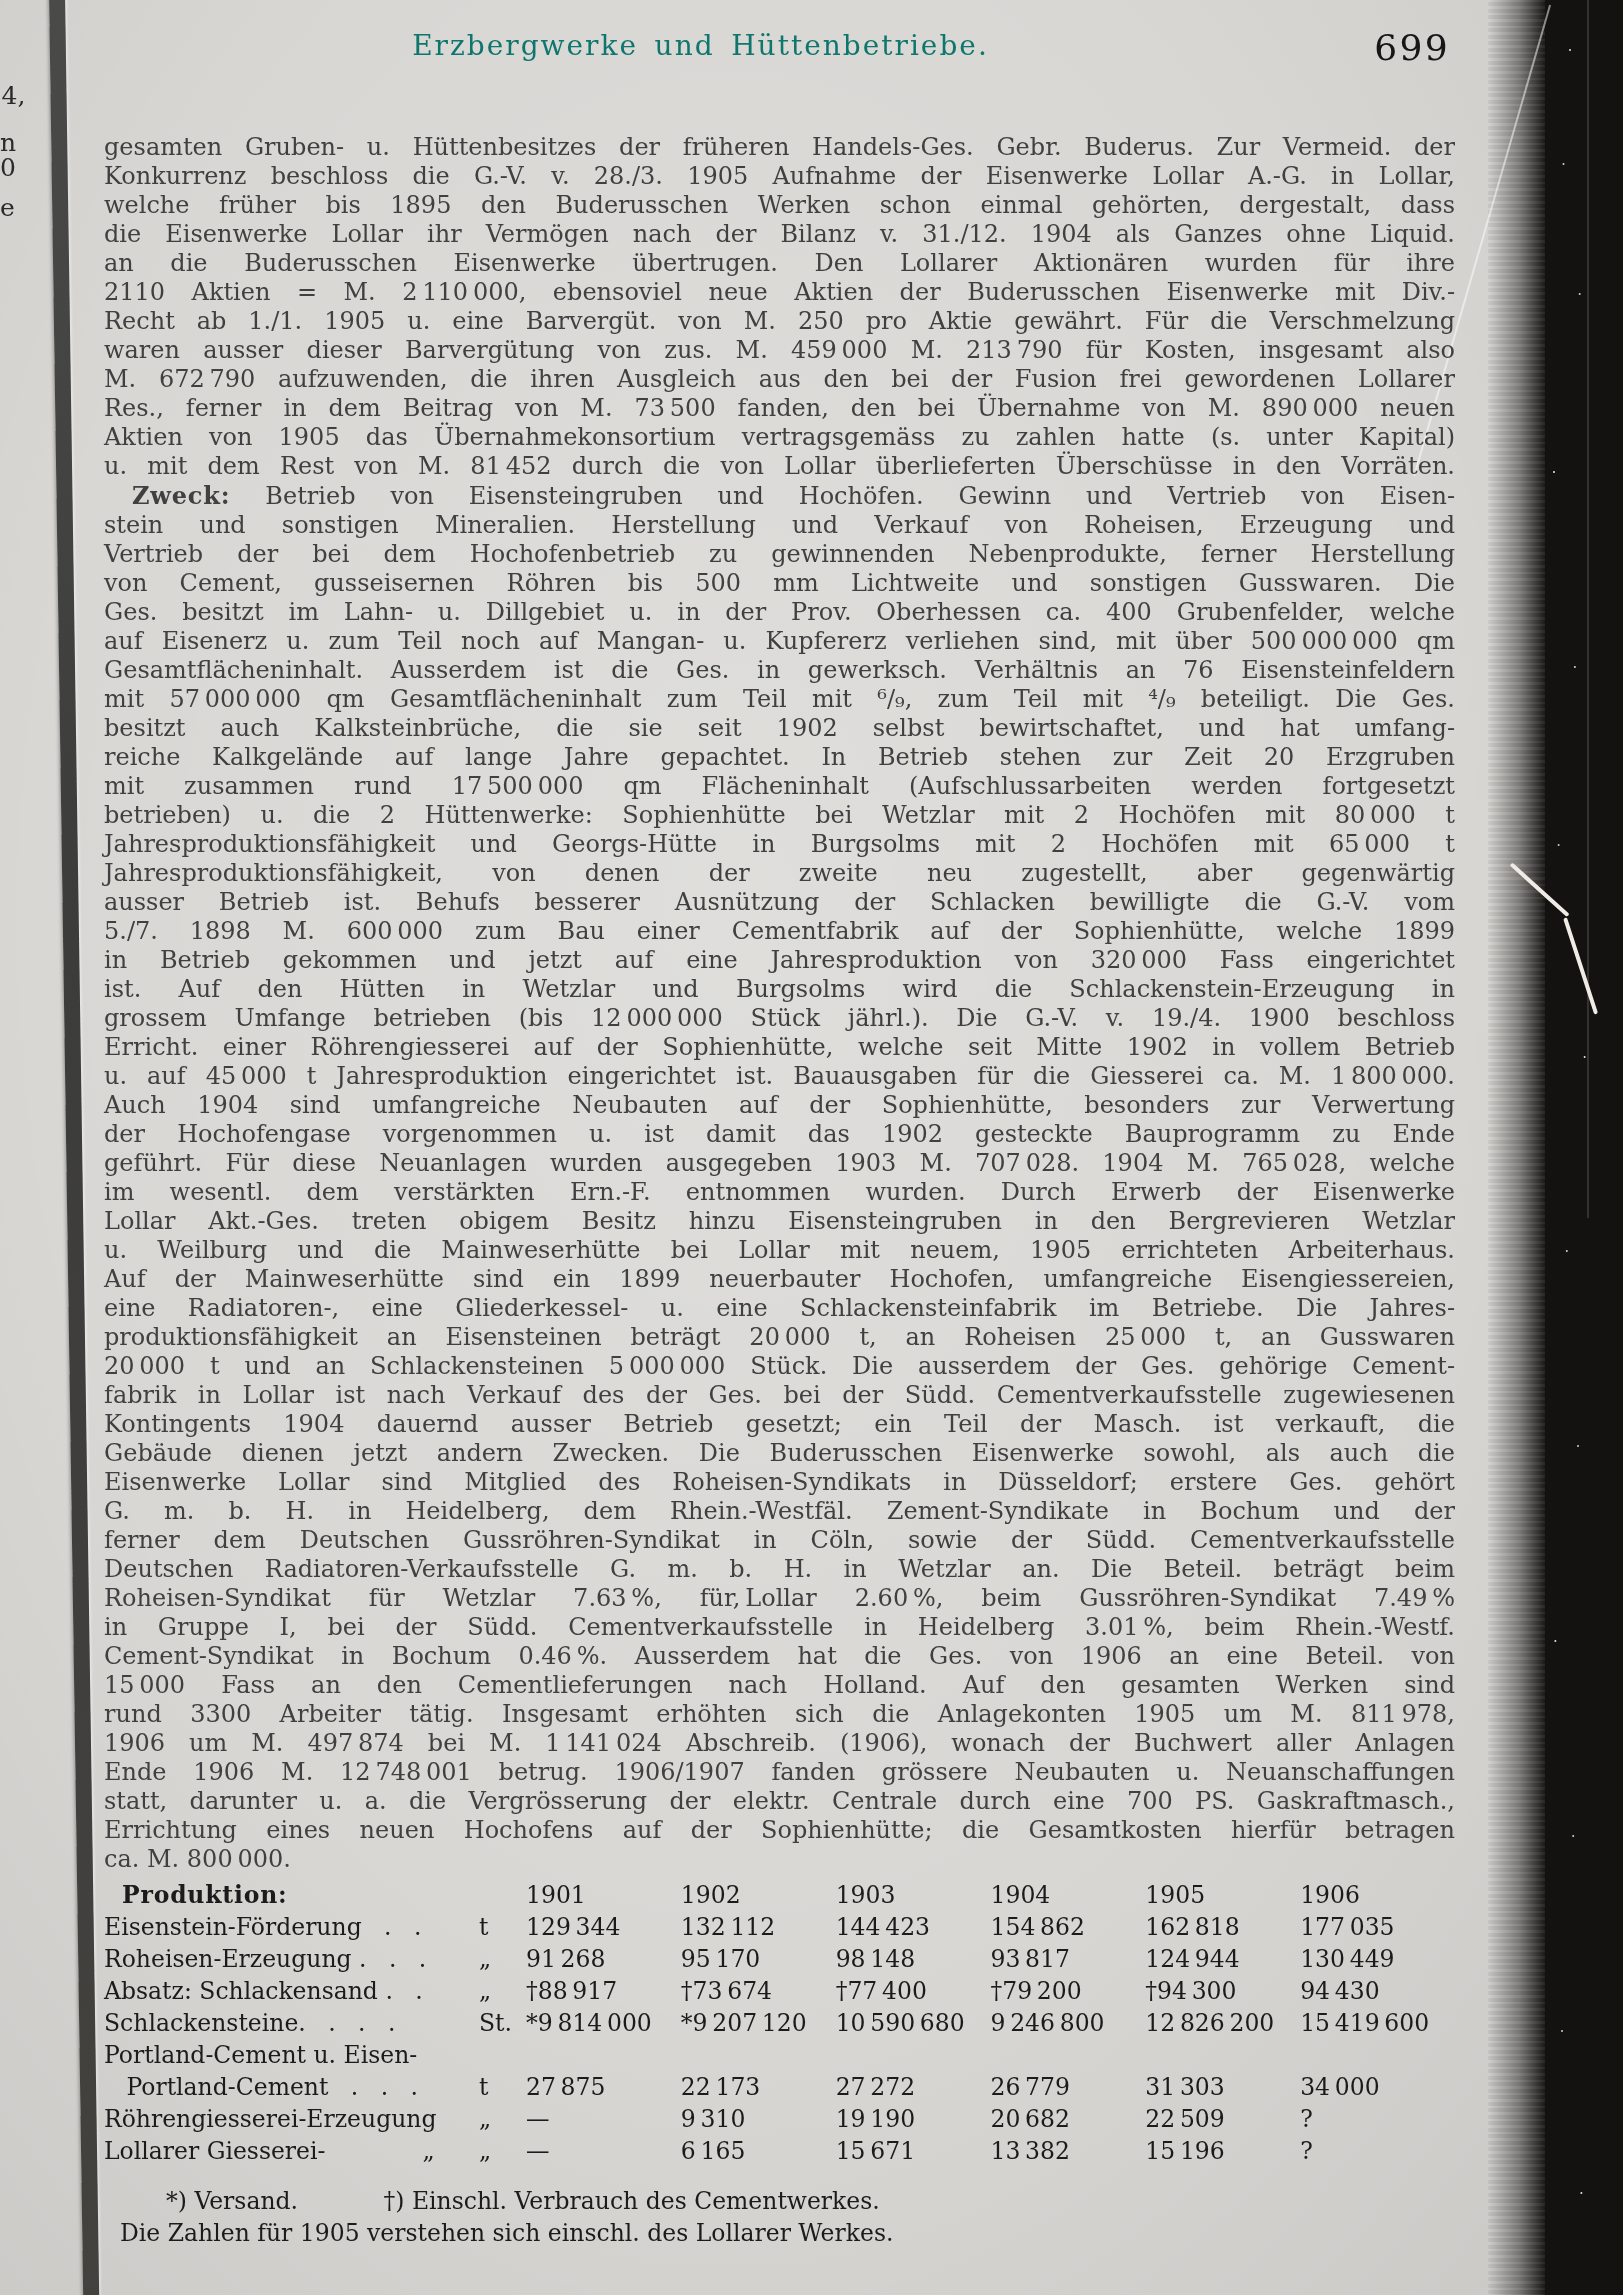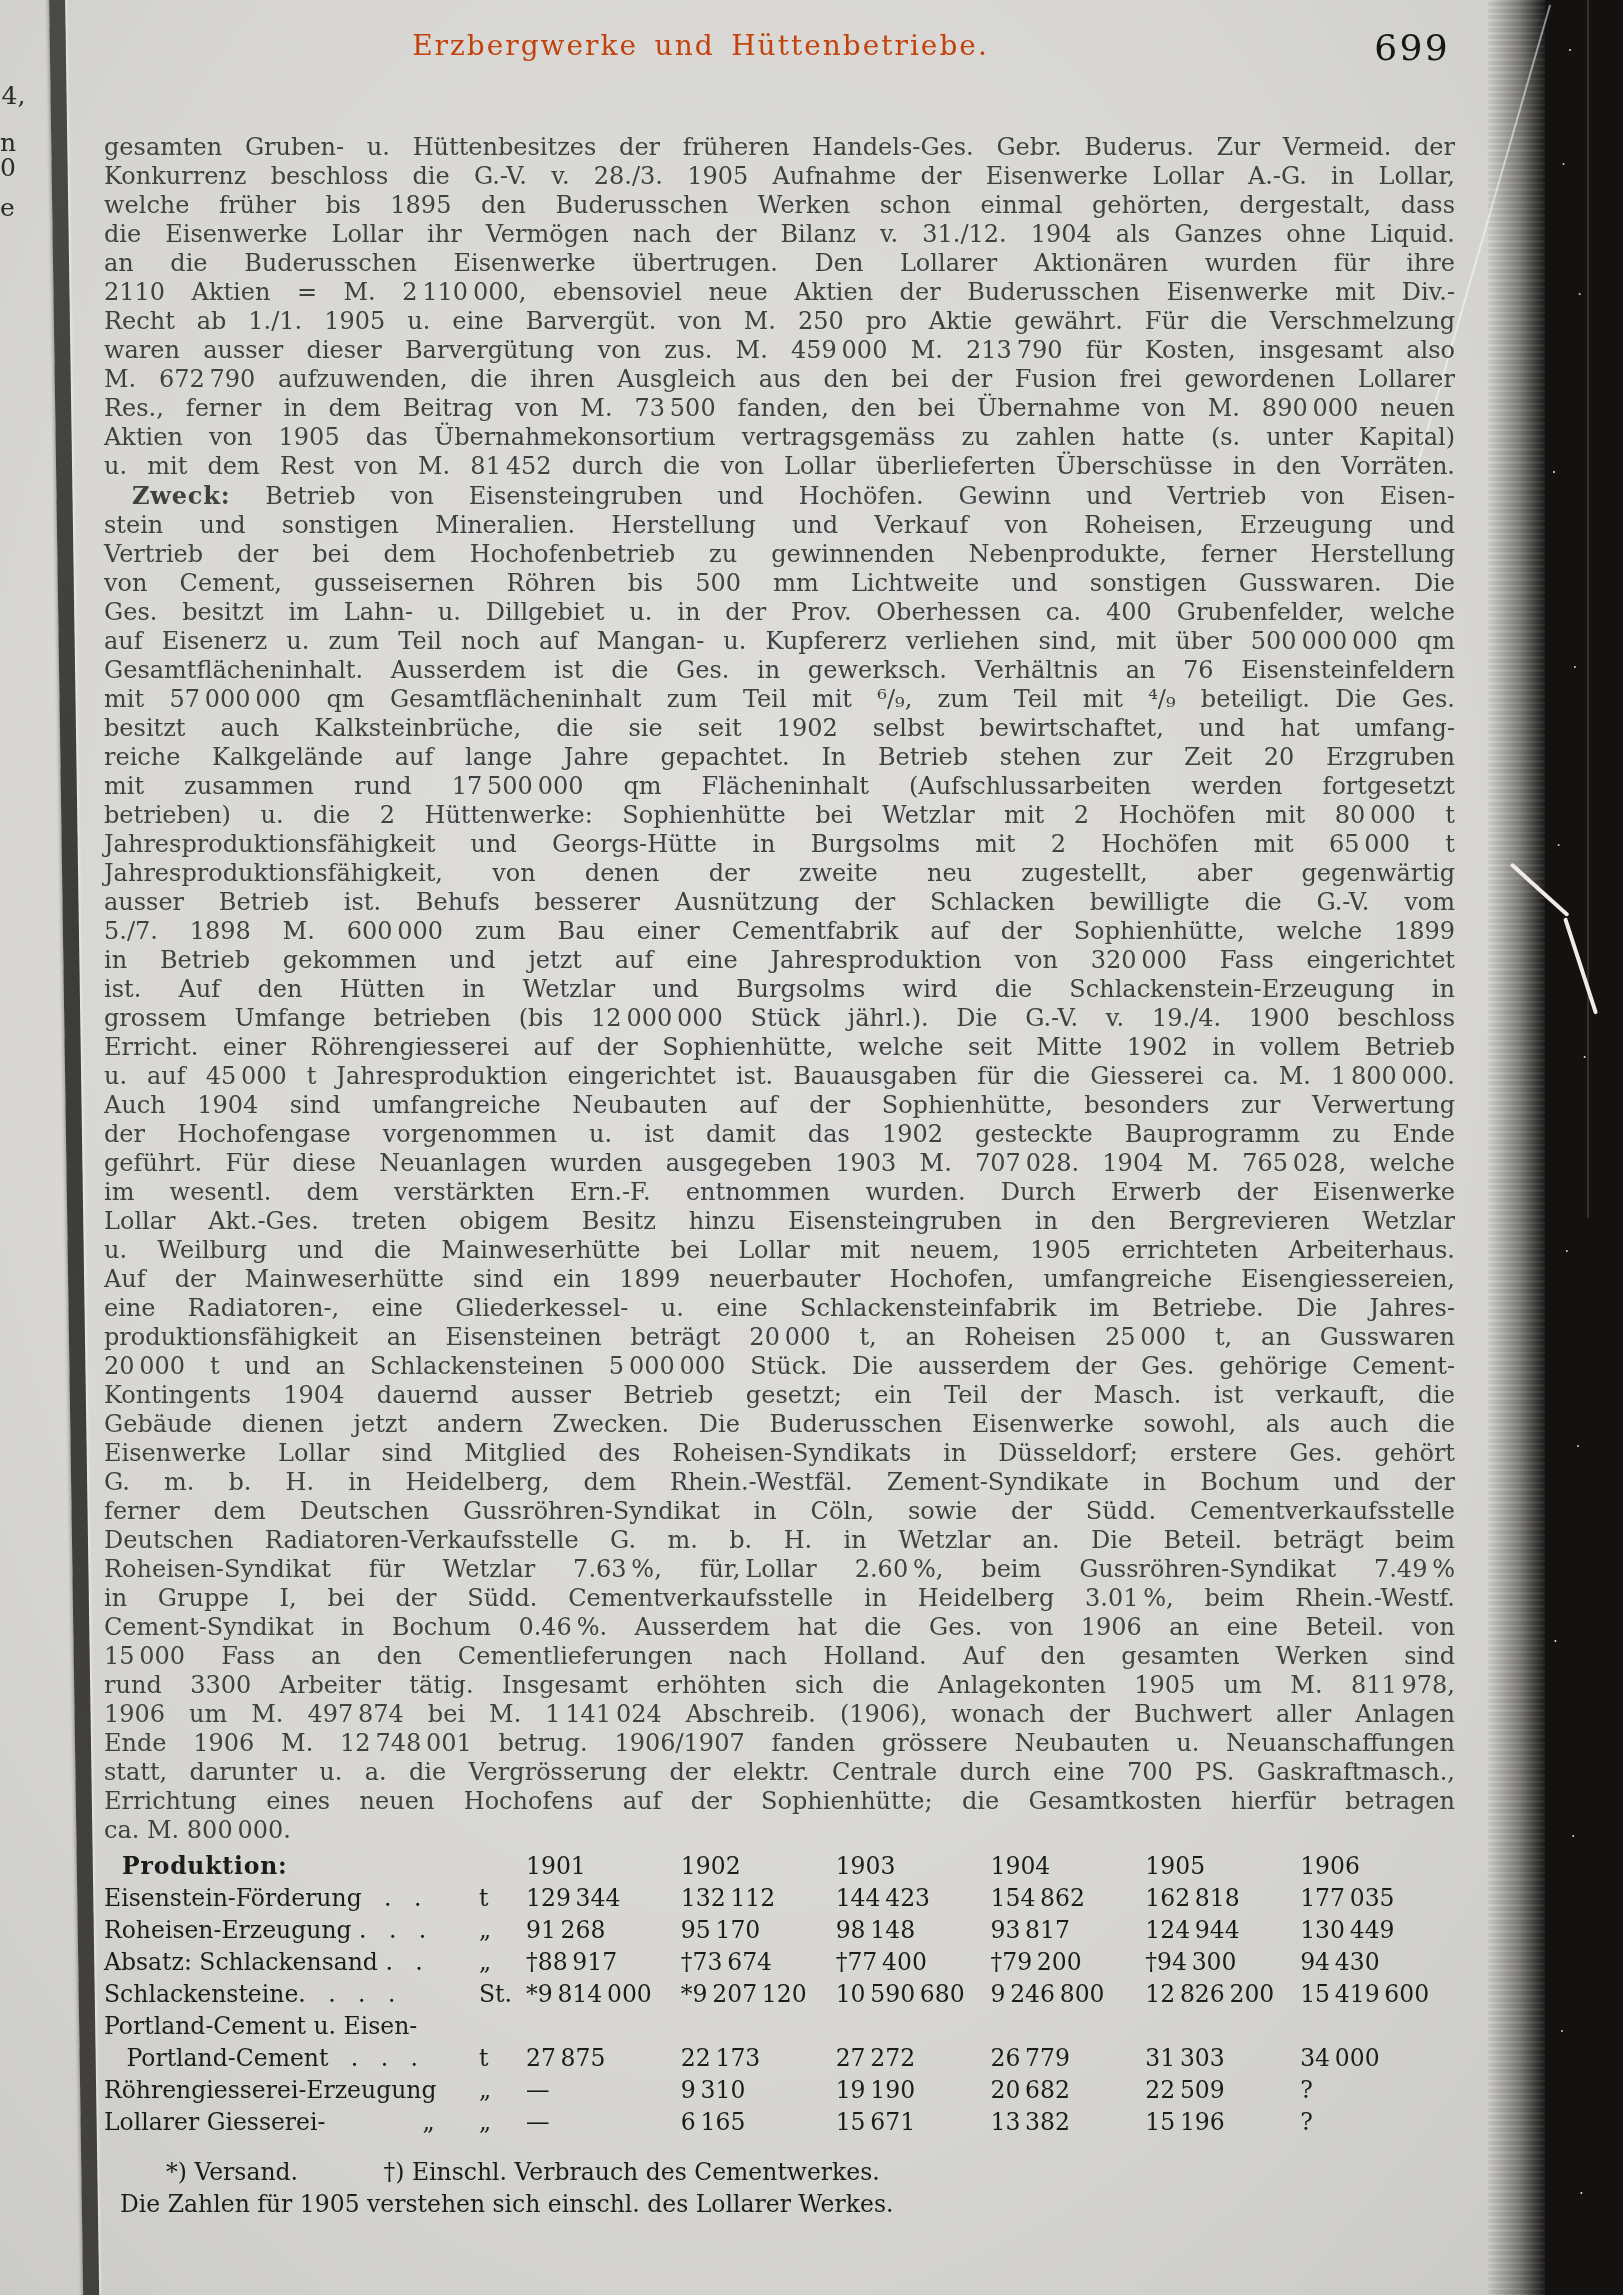--- a/index.html
+++ b/index.html
@@ -50,21 +50,21 @@
   }
   .fiber1{position:absolute;left:1511px;top:862px;width:77px;height:4px;border-radius:2.4px;
     background:#efece6;transform-origin:left center;transform:rotate(42deg);}
   .fiber2{position:absolute;left:1565px;top:916px;width:101px;height:4px;border-radius:2.4px;
     background:#efece6;transform-origin:left center;transform:rotate(72deg);}
   
   .content{position:absolute;left:104px;top:29px;width:1351px;}
   .header-row{position:relative;height:42px;}
   .running-title{
     position:absolute;left:0;width:1193px;text-align:center;
-    font-size:28px;letter-spacing:2px;word-spacing:5.7px;color:#c2410c;
+    font-size:28px;letter-spacing:2px;word-spacing:5.7px;color:#0f766e;
   }
   .page-number{position:absolute;right:4.9px;top:-1.6px;font-size:36px;letter-spacing:2.4px;color:#161616;margin-left:32px;}
   
   #body-text{margin-top:62px;font-size:24px;line-height:29px;color:#404040;}
   .line{text-align:justify;text-align-last:justify;white-space:normal;}
   .line.indent{text-indent:28px;}
   .line.no-just{text-align-last:left;}
   .line b{font-weight:bold;letter-spacing:0.8px;}
   
   #prod-table{margin-top:4.9px;font-size:23.5px;}
@@ -143,20 +143,21 @@
       <div class="line">Auch 1904 sind umfangreiche Neubauten auf der Sophienhütte, besonders zur Verwertung</div>
       <div class="line">der Hochofengase vorgenommen u. ist damit das 1902 gesteckte Bauprogramm zu Ende</div>
       <div class="line">geführt.  Für diese Neuanlagen wurden ausgegeben 1903 M. 707 028.  1904 M. 765 028, welche</div>
       <div class="line">im wesentl. dem verstärkten Ern.-F. entnommen wurden.  Durch Erwerb der Eisenwerke</div>
       <div class="line">Lollar Akt.-Ges. treten obigem Besitz hinzu Eisensteingruben in den Bergrevieren Wetzlar</div>
       <div class="line">u. Weilburg und die Mainweserhütte bei Lollar mit neuem, 1905 errichteten Arbeiterhaus.</div>
       <div class="line">Auf der Mainweserhütte sind ein 1899 neuerbauter Hochofen, umfangreiche Eisengiessereien,</div>
       <div class="line">eine Radiatoren-, eine Gliederkessel- u. eine Schlackensteinfabrik im Betriebe.  Die Jahres-</div>
       <div class="line">produktionsfähigkeit an Eisensteinen beträgt 20 000 t, an Roheisen 25 000 t, an Gusswaren</div>
       <div class="line">20 000 t und an Schlackensteinen 5 000 000 Stück.  Die ausserdem der Ges. gehörige Cement-</div>
+      <div class="line">fabrik in Lollar ist nach Verkauf des der Ges. bei der Südd. Cementverkaufsstelle zugewiesenen</div>
       <div class="line">Kontingents 1904 dauernd ausser Betrieb gesetzt; ein Teil der Masch. ist verkauft, die</div>
       <div class="line">Gebäude dienen jetzt andern Zwecken.  Die Buderusschen Eisenwerke sowohl, als auch die</div>
       <div class="line">Eisenwerke Lollar sind Mitglied des Roheisen-Syndikats in Düsseldorf; erstere Ges. gehört</div>
       <div class="line">G. m. b. H. in Heidelberg, dem Rhein.-Westfäl. Zement-Syndikate in Bochum und der</div>
       <div class="line">ferner dem Deutschen Gussröhren-Syndikat in Cöln, sowie der Südd. Cementverkaufsstelle</div>
       <div class="line">Deutschen Radiatoren-Verkaufsstelle G. m. b. H. in Wetzlar an.  Die Beteil. beträgt beim</div>
       <div class="line">Roheisen-Syndikat für Wetzlar 7.63 %, für, Lollar 2.60 %, beim Gussröhren-Syndikat 7.49 %</div>
       <div class="line">in Gruppe I, bei der Südd. Cementverkaufsstelle in Heidelberg 3.01 %, beim Rhein.-Westf.</div>
       <div class="line">Cement-Syndikat in Bochum 0.46 %.  Ausserdem hat die Ges. von 1906 an eine Beteil. von</div>
       <div class="line">15 000 Fass an den Cementlieferungen nach Holland.  Auf den gesamten Werken sind</div>

